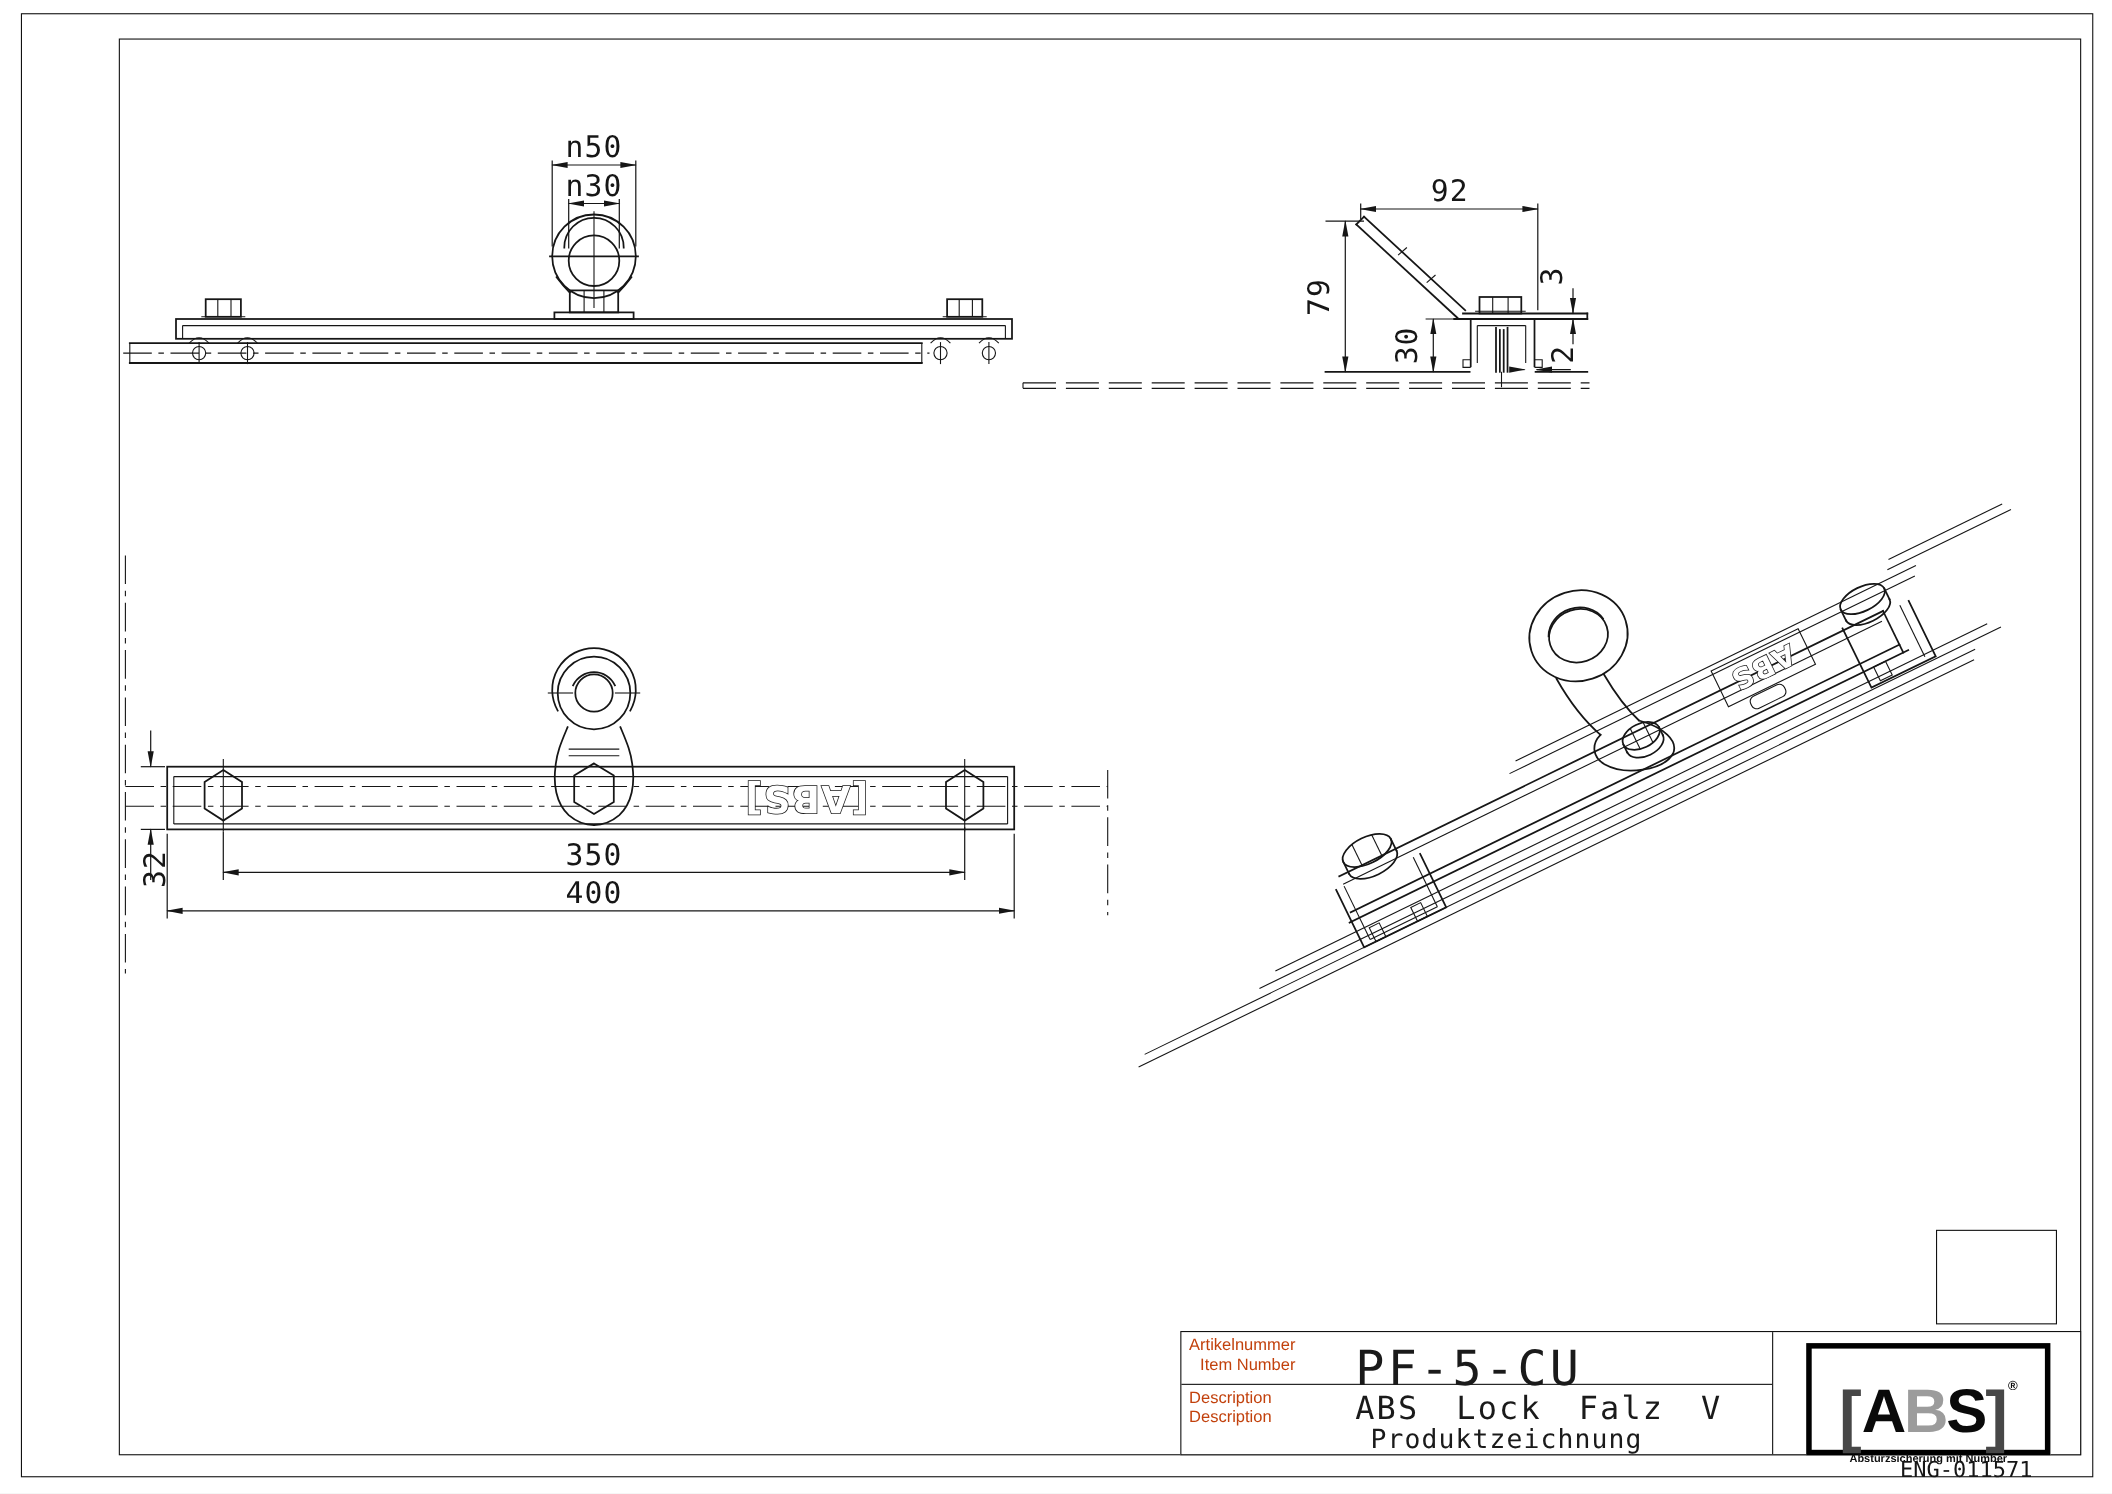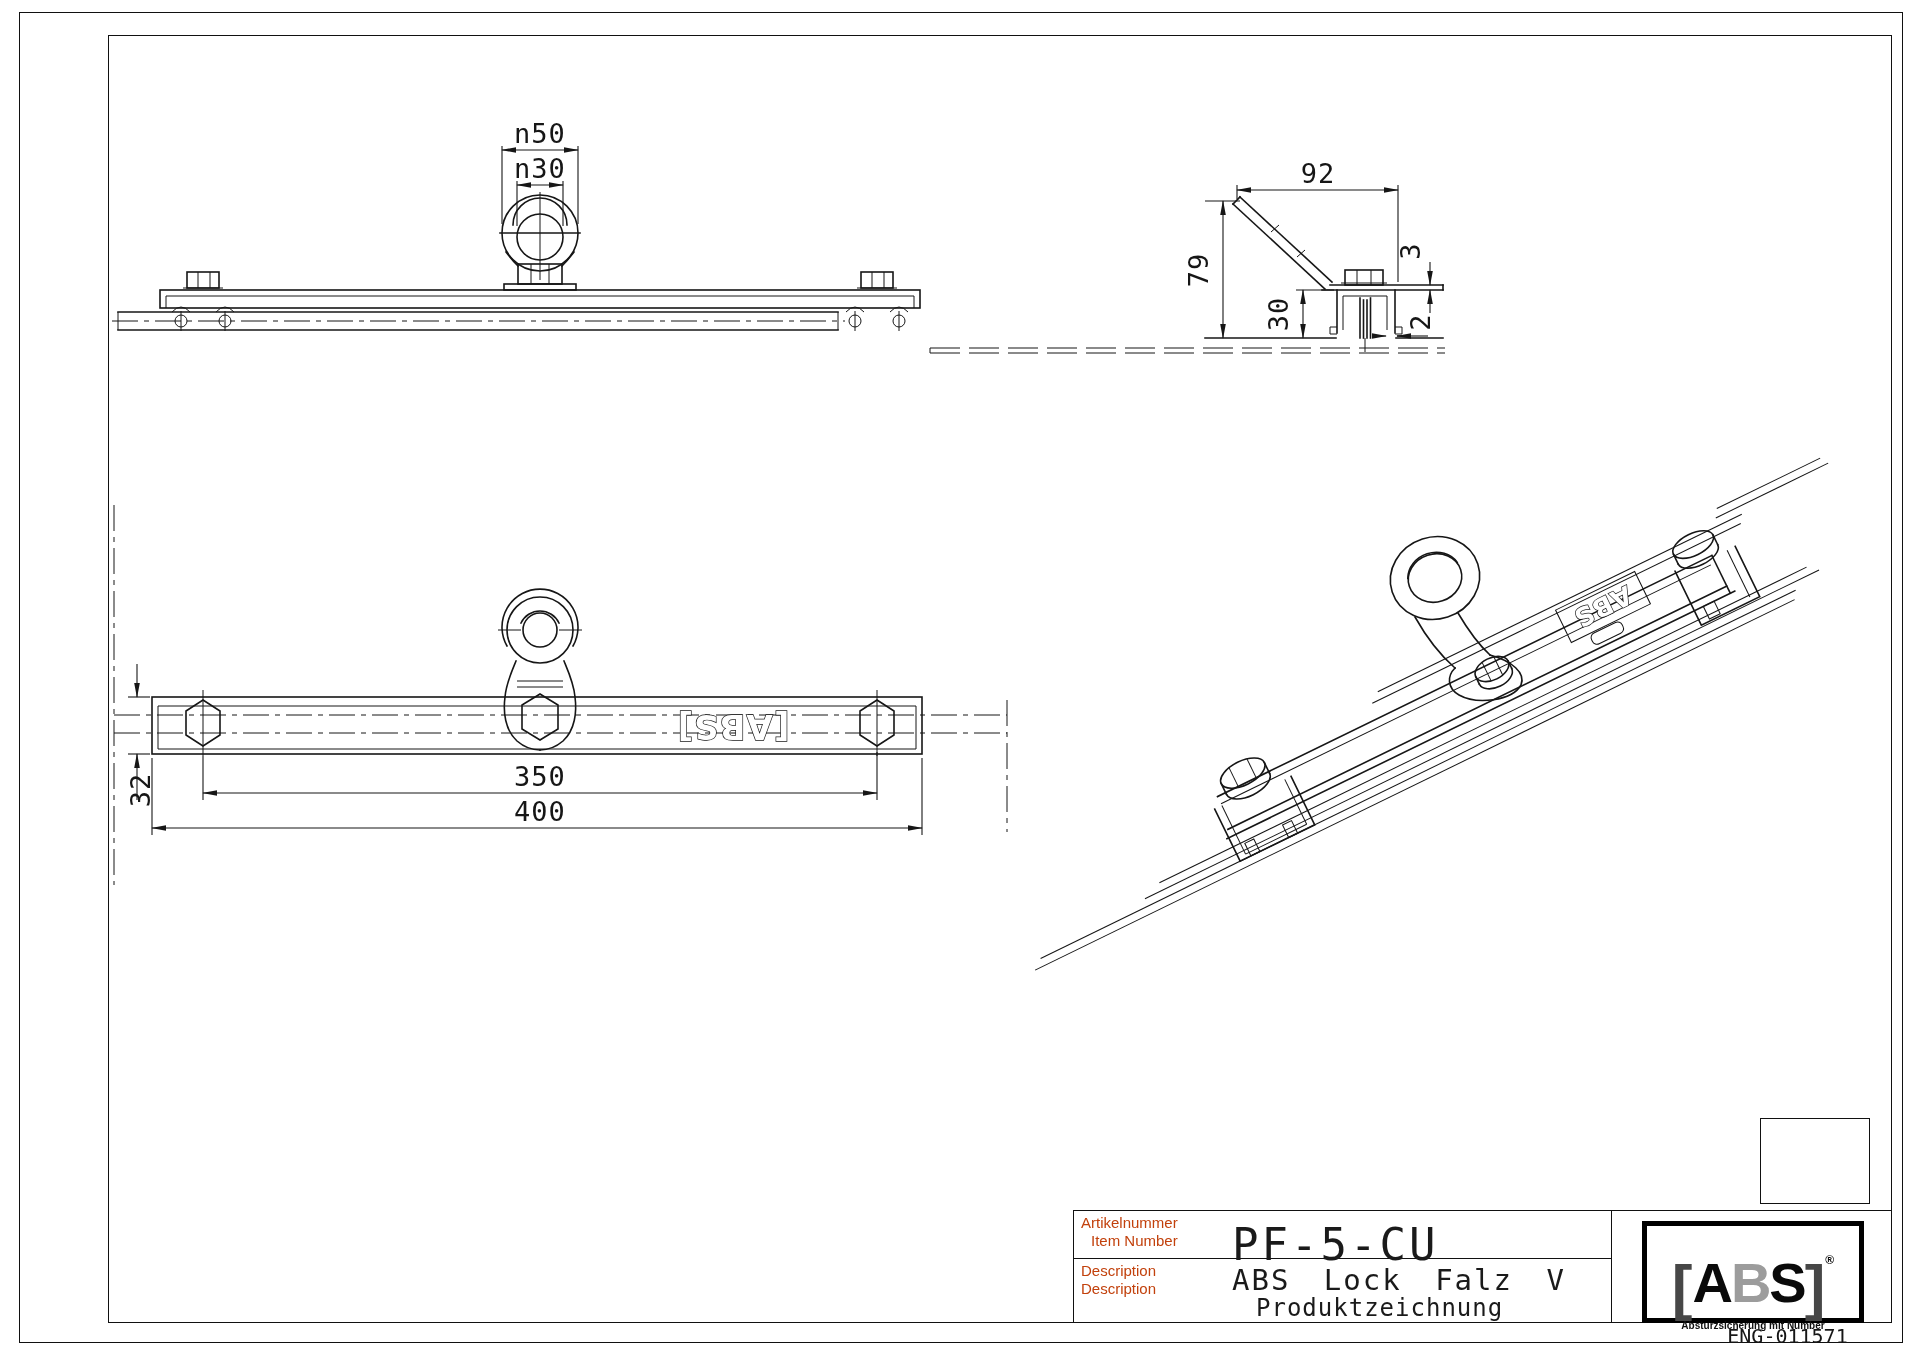--- a/index.html
+++ b/index.html
@@ -23,21 +23,21 @@
                border:1.5px solid #111;background:#fff;z-index:4;}
   .tb-cell{position:absolute;box-sizing:border-box;}
   #tb-row-divider{position:absolute;left:0;top:47px;width:537px;height:0;border-top:1.5px solid #111;}
   #tb-logo-divider{position:absolute;left:537px;top:0;width:0;height:111px;border-left:1.5px solid #111;}
   .tb-label{font-size:15px;line-height:18px;color:#c2410c;text-align:right;}
   .tb-value{font-family:"DejaVu Sans Mono", monospace;color:#1a1a1a;}
   #tb-item-label{left:7px;top:3px;}
   #tb-item-value{left:158px;top:8px;font-size:44px;letter-spacing:3px;}
   #tb-desc-label{left:7px;top:51px;}
   #tb-desc-value1{left:158px;top:52px;font-size:29px;letter-spacing:2px;word-spacing:14px;}
-  #tb-desc-value2{left:182px;top:83px;font-size:24px;letter-spacing:1px;}
+  #tb-desc-value2{left:172px;top:83px;font-size:24px;letter-spacing:1px;}
   
   #logo-box{position:absolute;left:568px;top:10px;width:212px;height:92px;border:5px solid #000000;
             background:#fff;text-align:center;}
   #logo-line{white-space:nowrap;line-height:64px;margin-top:2px;}
   .logo-br{font-weight:bold;font-size:62px;color:#474747;vertical-align:-6px;}
   .logo-a,.logo-s{font-weight:bold;font-size:56px;color:#0a0a0a;letter-spacing:-2px;}
   .logo-b{font-weight:bold;font-size:56px;color:#9c9c9c;letter-spacing:-2px;}
   .logo-reg{font-weight:bold;font-size:12px;color:#0a0a0a;vertical-align:38px;}
   #logo-slogan{font-size:10px;font-weight:bold;color:#101010;letter-spacing:0;margin-top:-9px;}
   #doc-number{position:absolute;left:1690px;top:1324px;width:195px;text-align:center;

